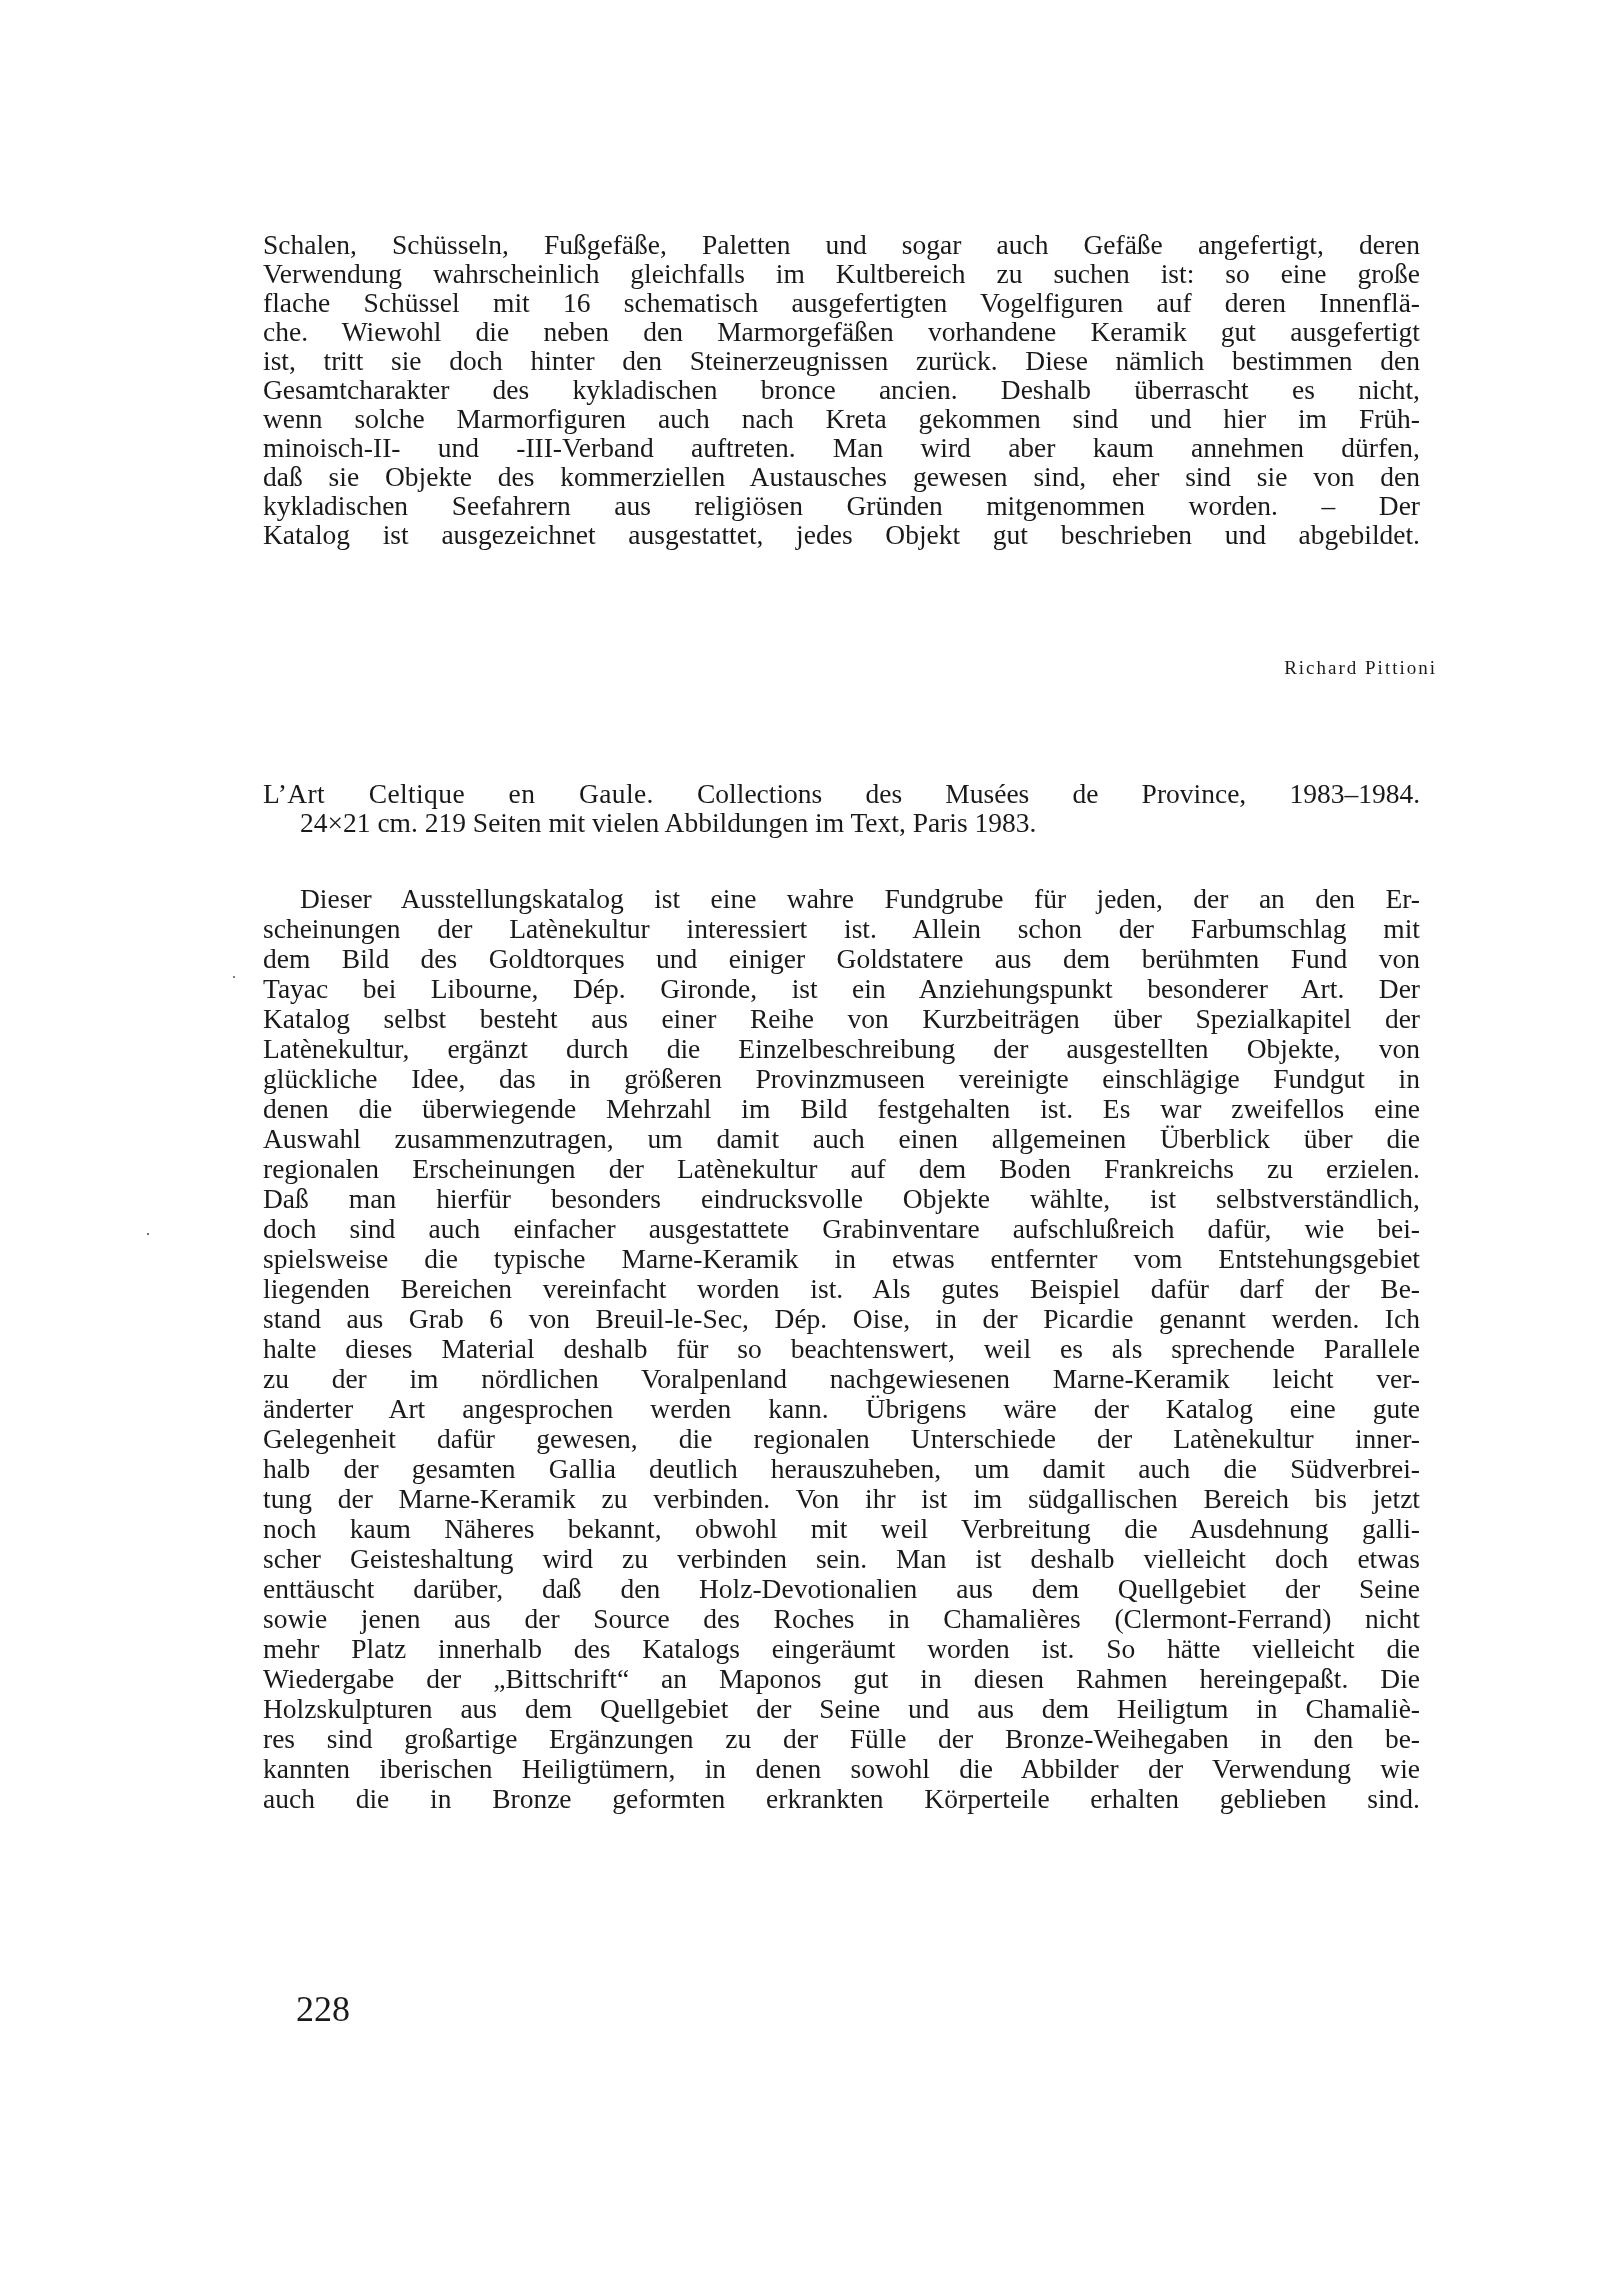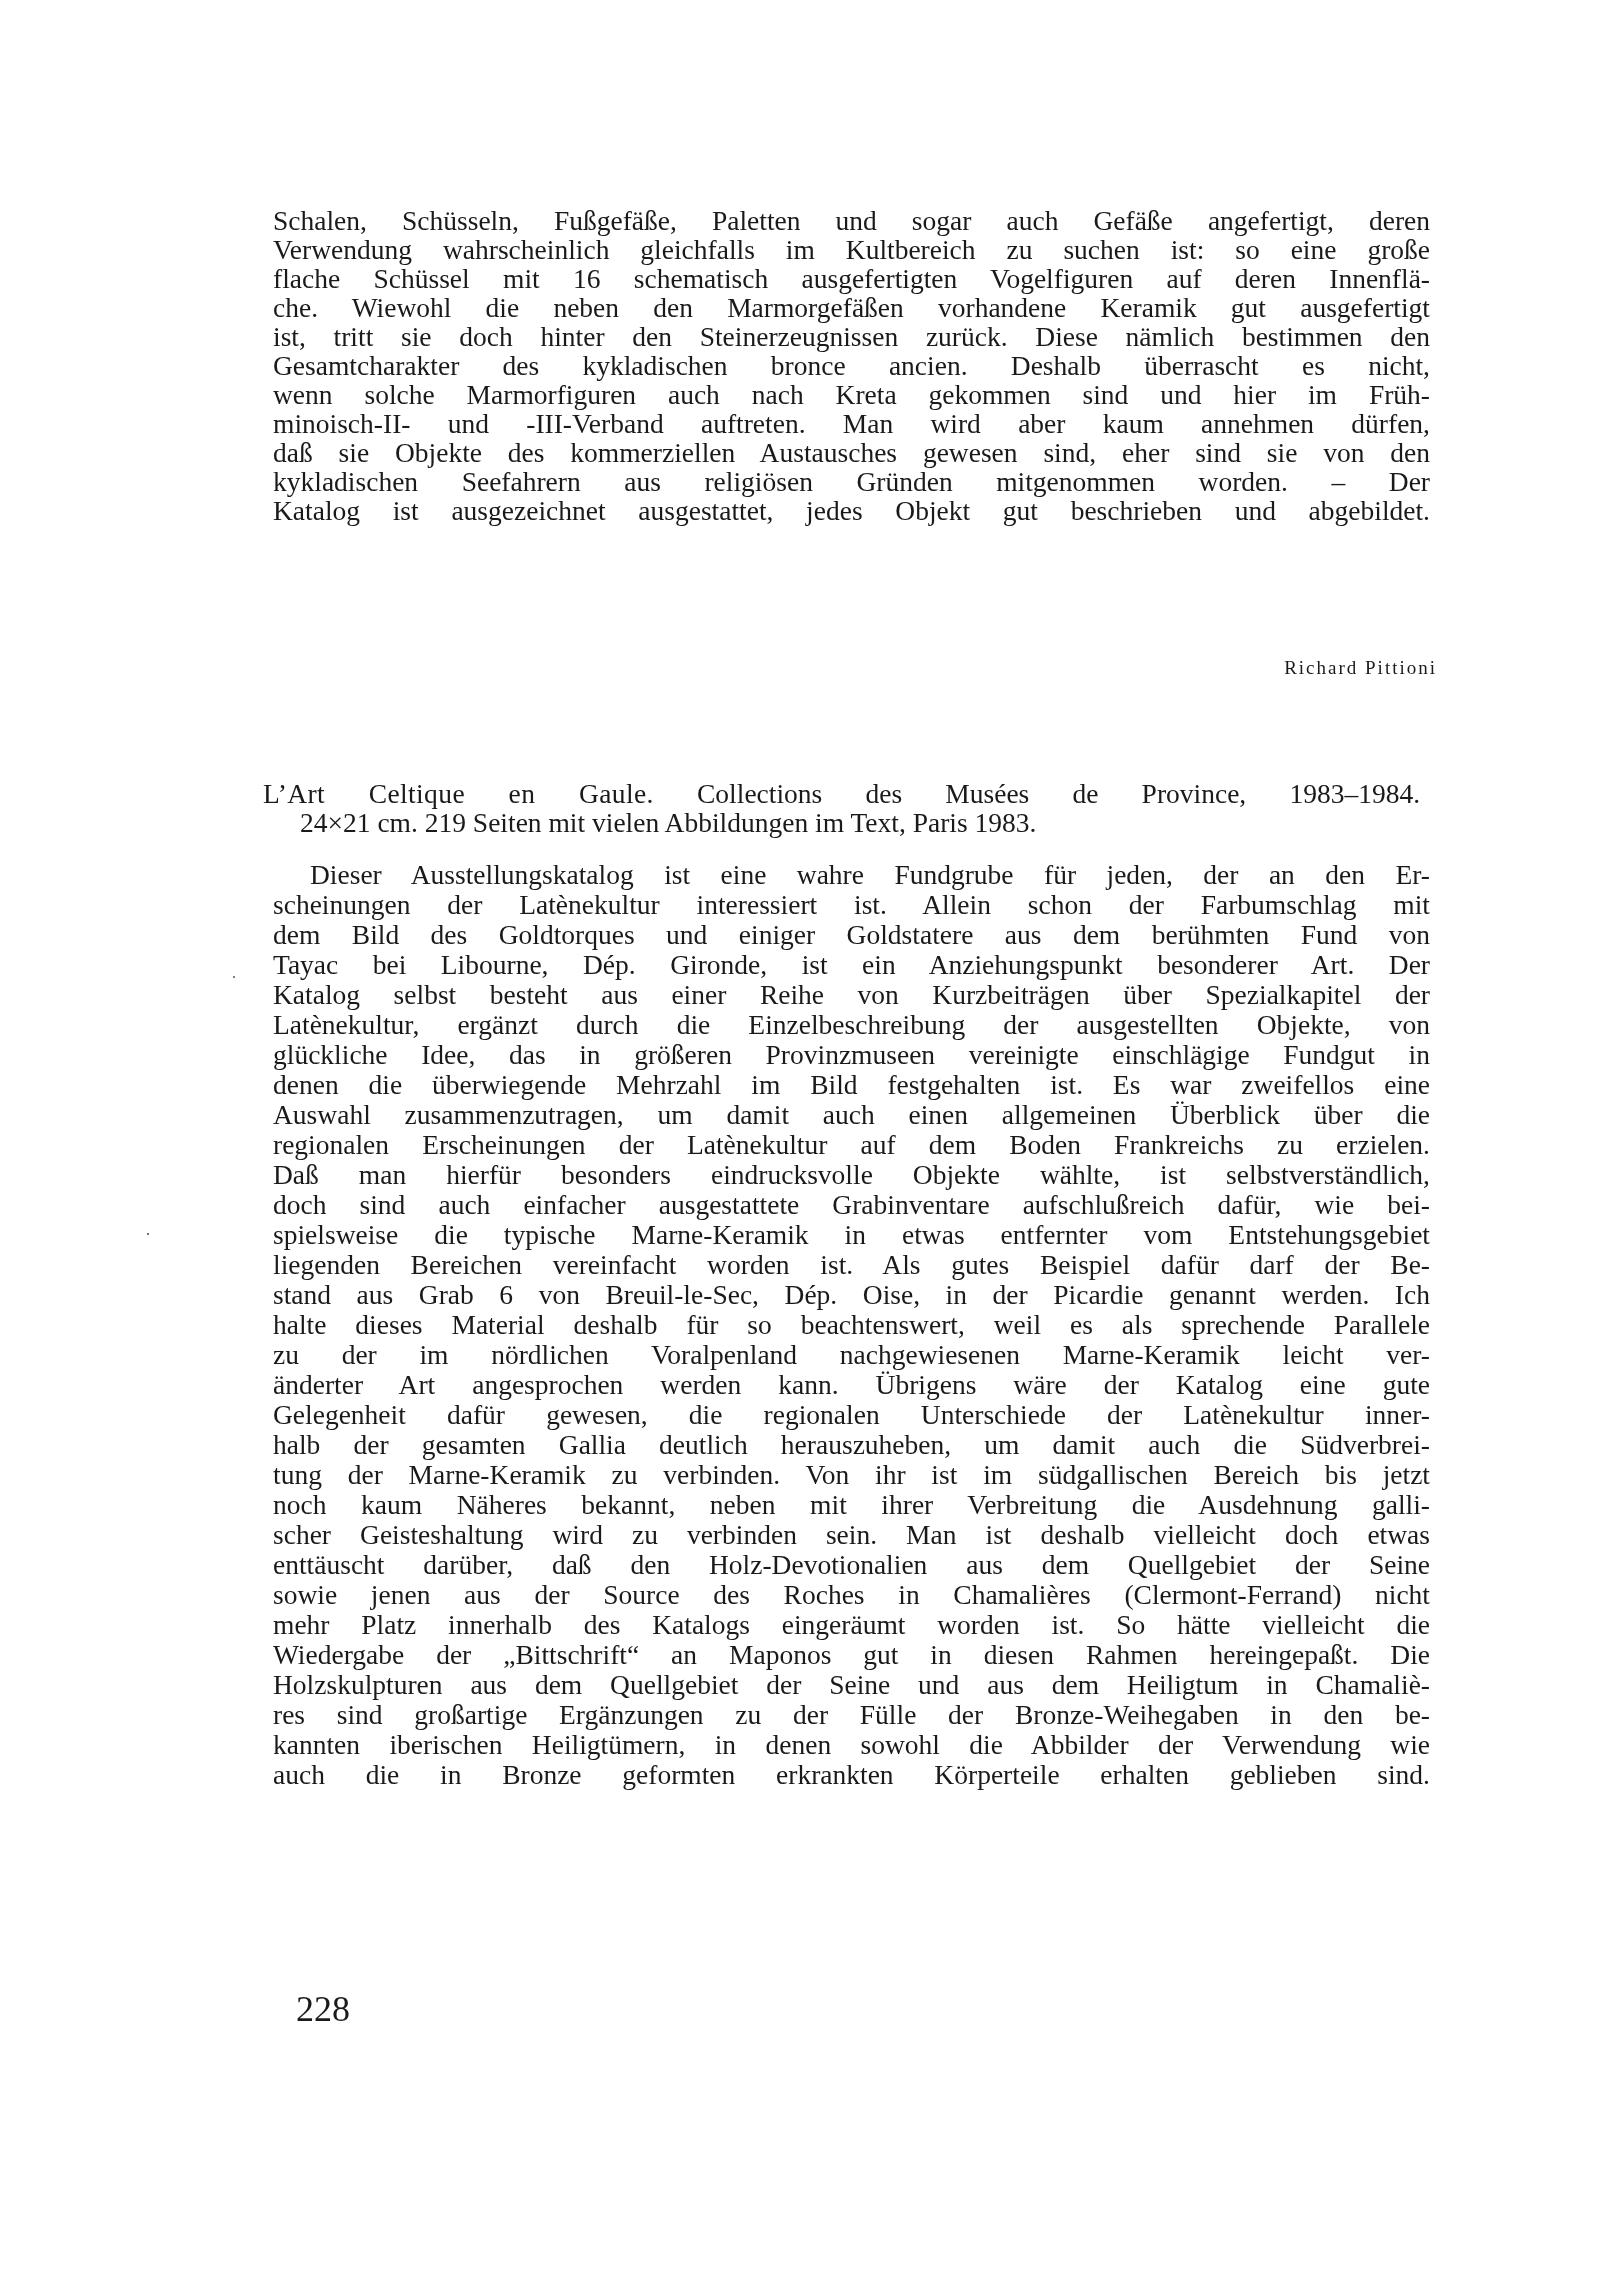--- a/index.html
+++ b/index.html
@@ -2,21 +2,21 @@
 <html style="font-size:13px"><head>
 <meta charset="utf-8">
 <style>
   html, body { margin: 0; padding: 0; background: #ffffff; }
   body {
     width: 1619px; height: 2284px; position: relative; overflow: hidden;
     font-family: "Liberation Serif", "DejaVu Serif", serif;
     color: #1a1a1a;
   }
   .page { position: absolute; left: 0; top: 0; width: 1619px; height: 2284px; }
-  .col { position: absolute; left: 273px; width: 1157px; }
+  .col { position: absolute; left: 263px; width: 1157px; margin-top: 24px; }
   .line {
     display: block;
     font-size: 27.5px;
     line-height: 29px;
     height: 29px;
     white-space: nowrap;
     text-align: justify;
     text-align-last: justify;
     overflow: visible;
   }
@@ -80,21 +80,21 @@
     <span class="line">doch sind auch einfacher ausgestattete Grabinventare aufschlußreich dafür, wie bei-</span>
     <span class="line">spielsweise die typische Marne-Keramik in etwas entfernter vom Entstehungsgebiet</span>
     <span class="line">liegenden Bereichen vereinfacht worden ist. Als gutes Beispiel dafür darf der Be-</span>
     <span class="line">stand aus Grab 6 von Breuil-le-Sec, Dép. Oise, in der Picardie genannt werden. Ich</span>
     <span class="line">halte dieses Material deshalb für so beachtenswert, weil es als sprechende Parallele</span>
     <span class="line">zu der im nördlichen Voralpenland nachgewiesenen Marne-Keramik leicht ver-</span>
     <span class="line">änderter Art angesprochen werden kann. Übrigens wäre der Katalog eine gute</span>
     <span class="line">Gelegenheit dafür gewesen, die regionalen Unterschiede der Latènekultur inner-</span>
     <span class="line">halb der gesamten Gallia deutlich herauszuheben, um damit auch die Südverbrei-</span>
     <span class="line">tung der Marne-Keramik zu verbinden. Von ihr ist im südgallischen Bereich bis jetzt</span>
-    <span class="line">noch kaum Näheres bekannt, neben mit ihrer Verbreitung die Ausdehnung galli-</span>
+    <span class="line">noch kaum Näheres bekannt, obwohl mit weil Verbreitung die Ausdehnung galli-</span>
     <span class="line">scher Geisteshaltung wird zu verbinden sein. Man ist deshalb vielleicht doch etwas</span>
     <span class="line">enttäuscht darüber, daß den Holz-Devotionalien aus dem Quellgebiet der Seine</span>
     <span class="line">sowie jenen aus der Source des Roches in Chamalières (Clermont-Ferrand) nicht</span>
     <span class="line">mehr Platz innerhalb des Katalogs eingeräumt worden ist. So hätte vielleicht die</span>
     <span class="line">Wiedergabe der „Bittschrift“ an Maponos gut in diesen Rahmen hereingepaßt. Die</span>
     <span class="line">Holzskulpturen aus dem Quellgebiet der Seine und aus dem Heiligtum in Chamaliè-</span>
     <span class="line">res sind großartige Ergänzungen zu der Fülle der Bronze-Weihegaben in den be-</span>
     <span class="line">kannten iberischen Heiligtümern, in denen sowohl die Abbilder der Verwendung wie</span>
     <span class="line">auch die in Bronze geformten erkrankten Körperteile erhalten geblieben sind.</span>
   </div>

